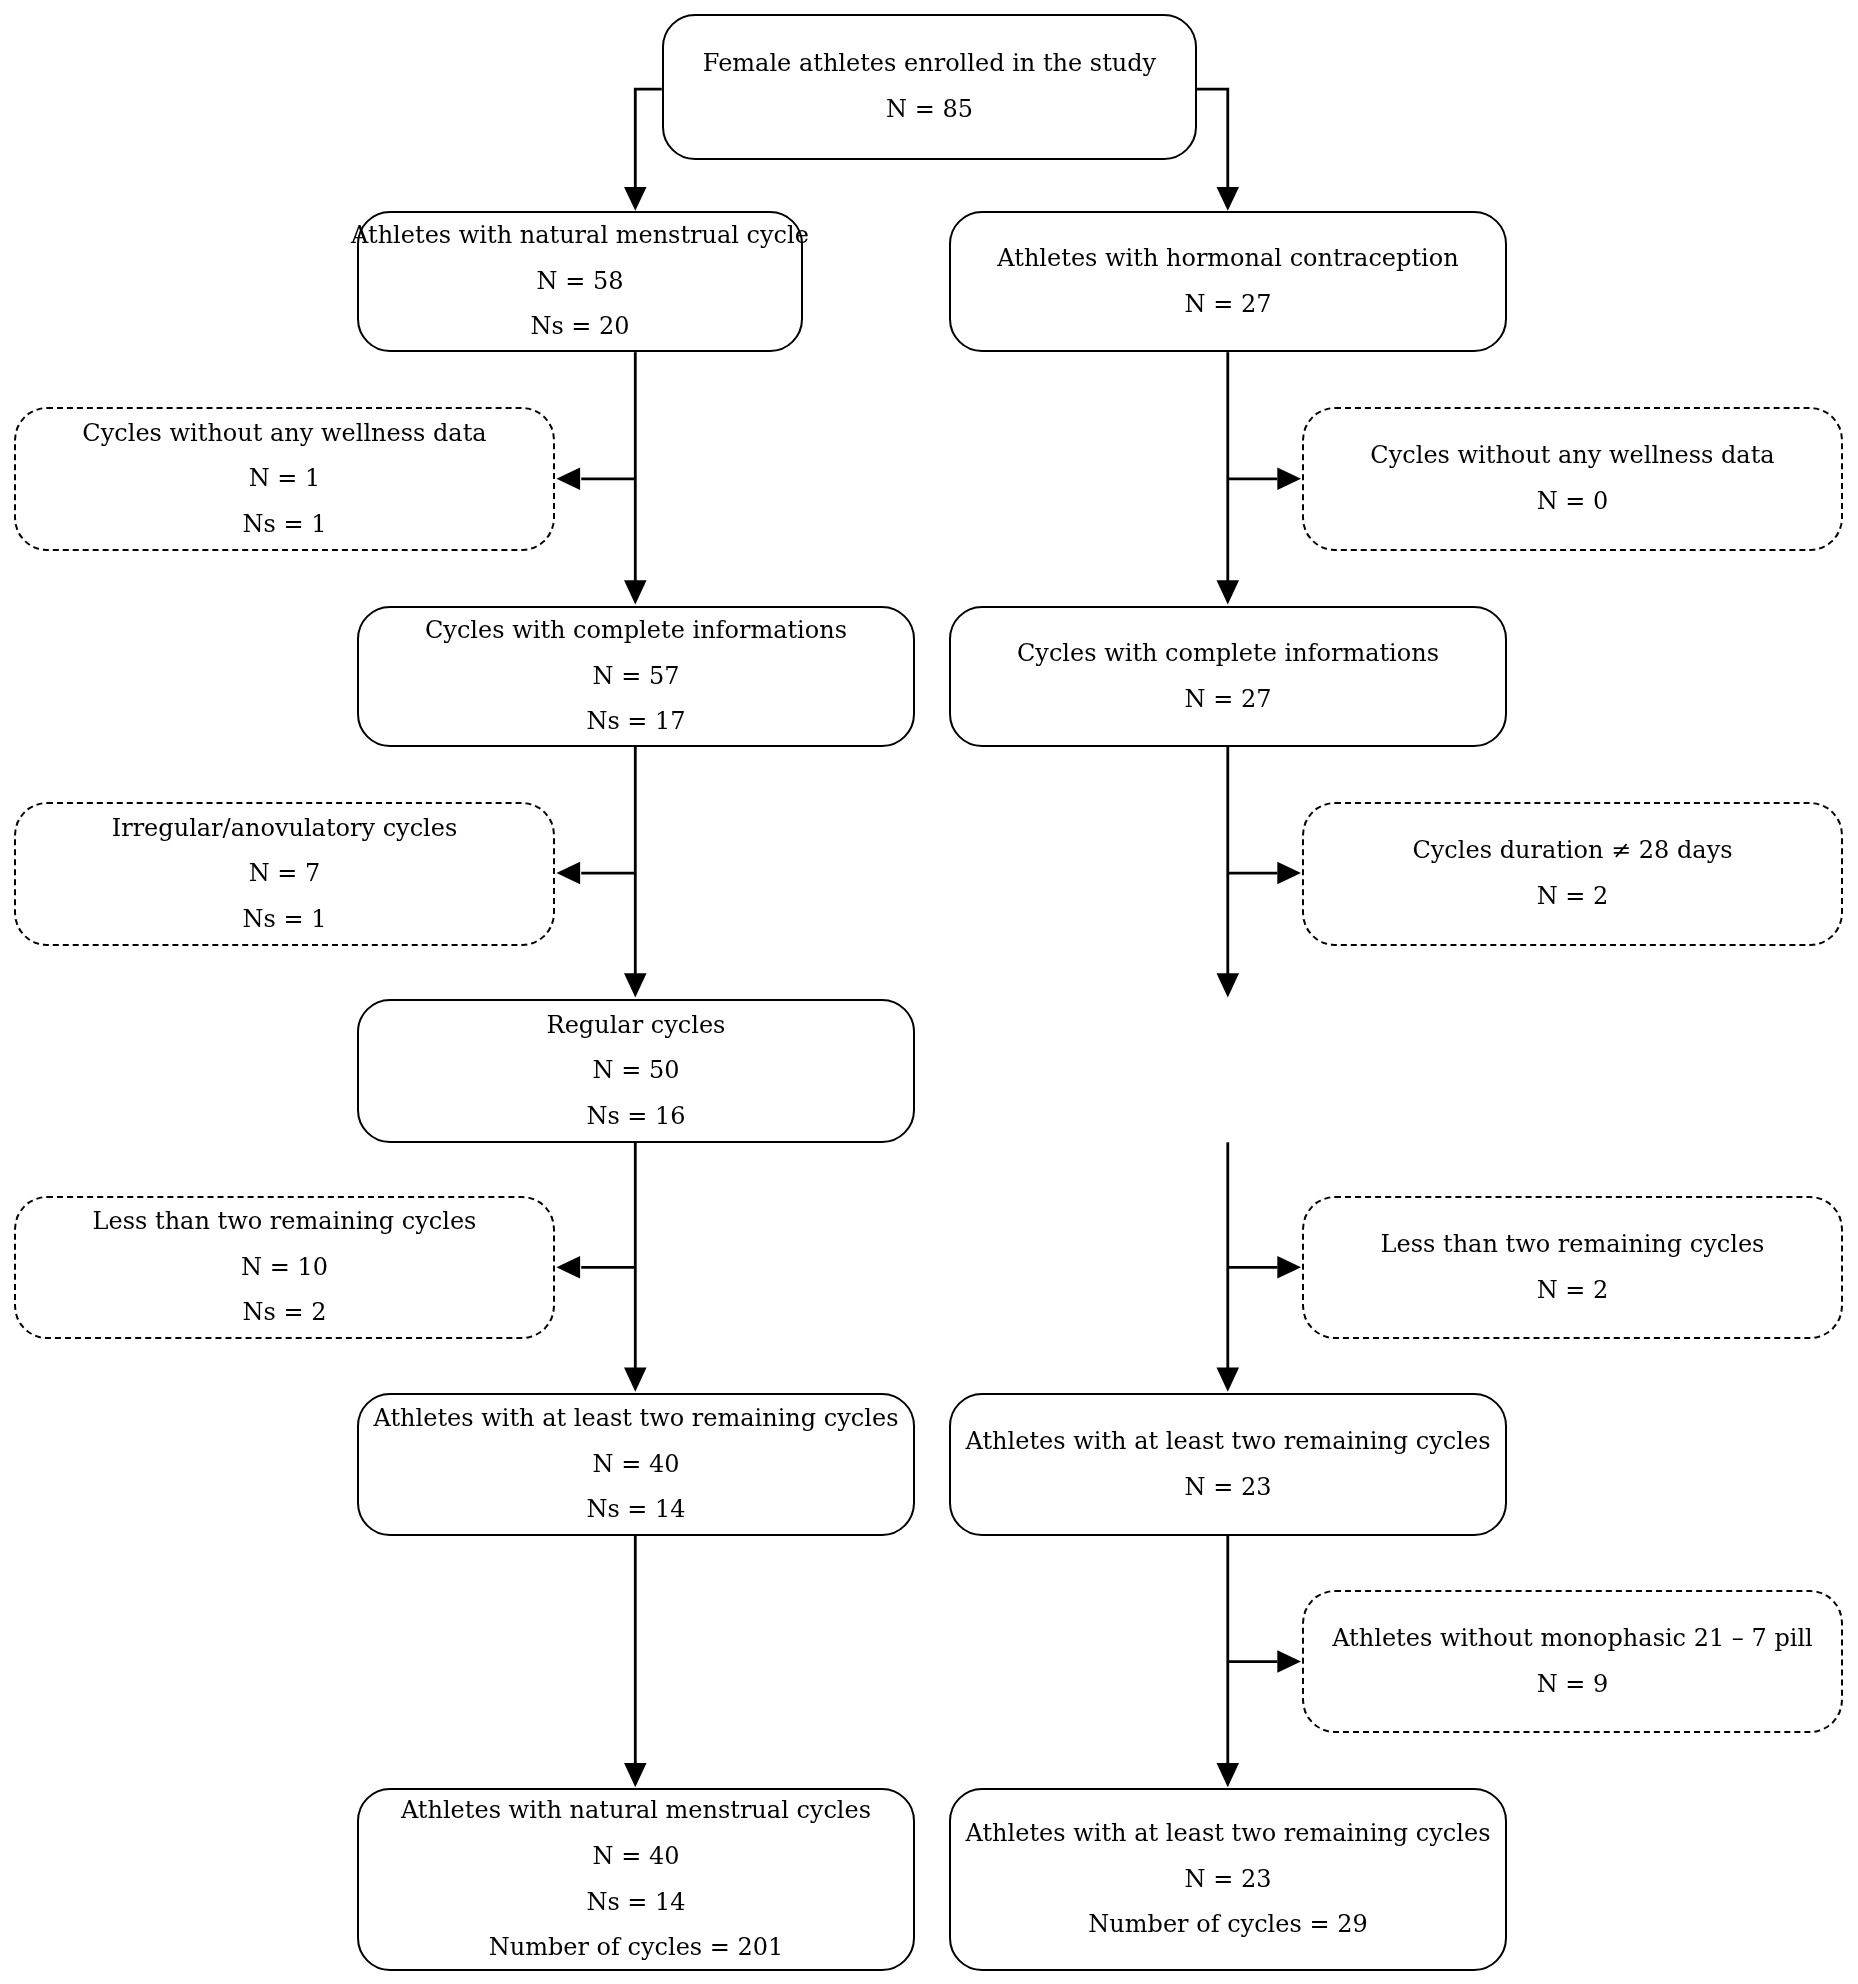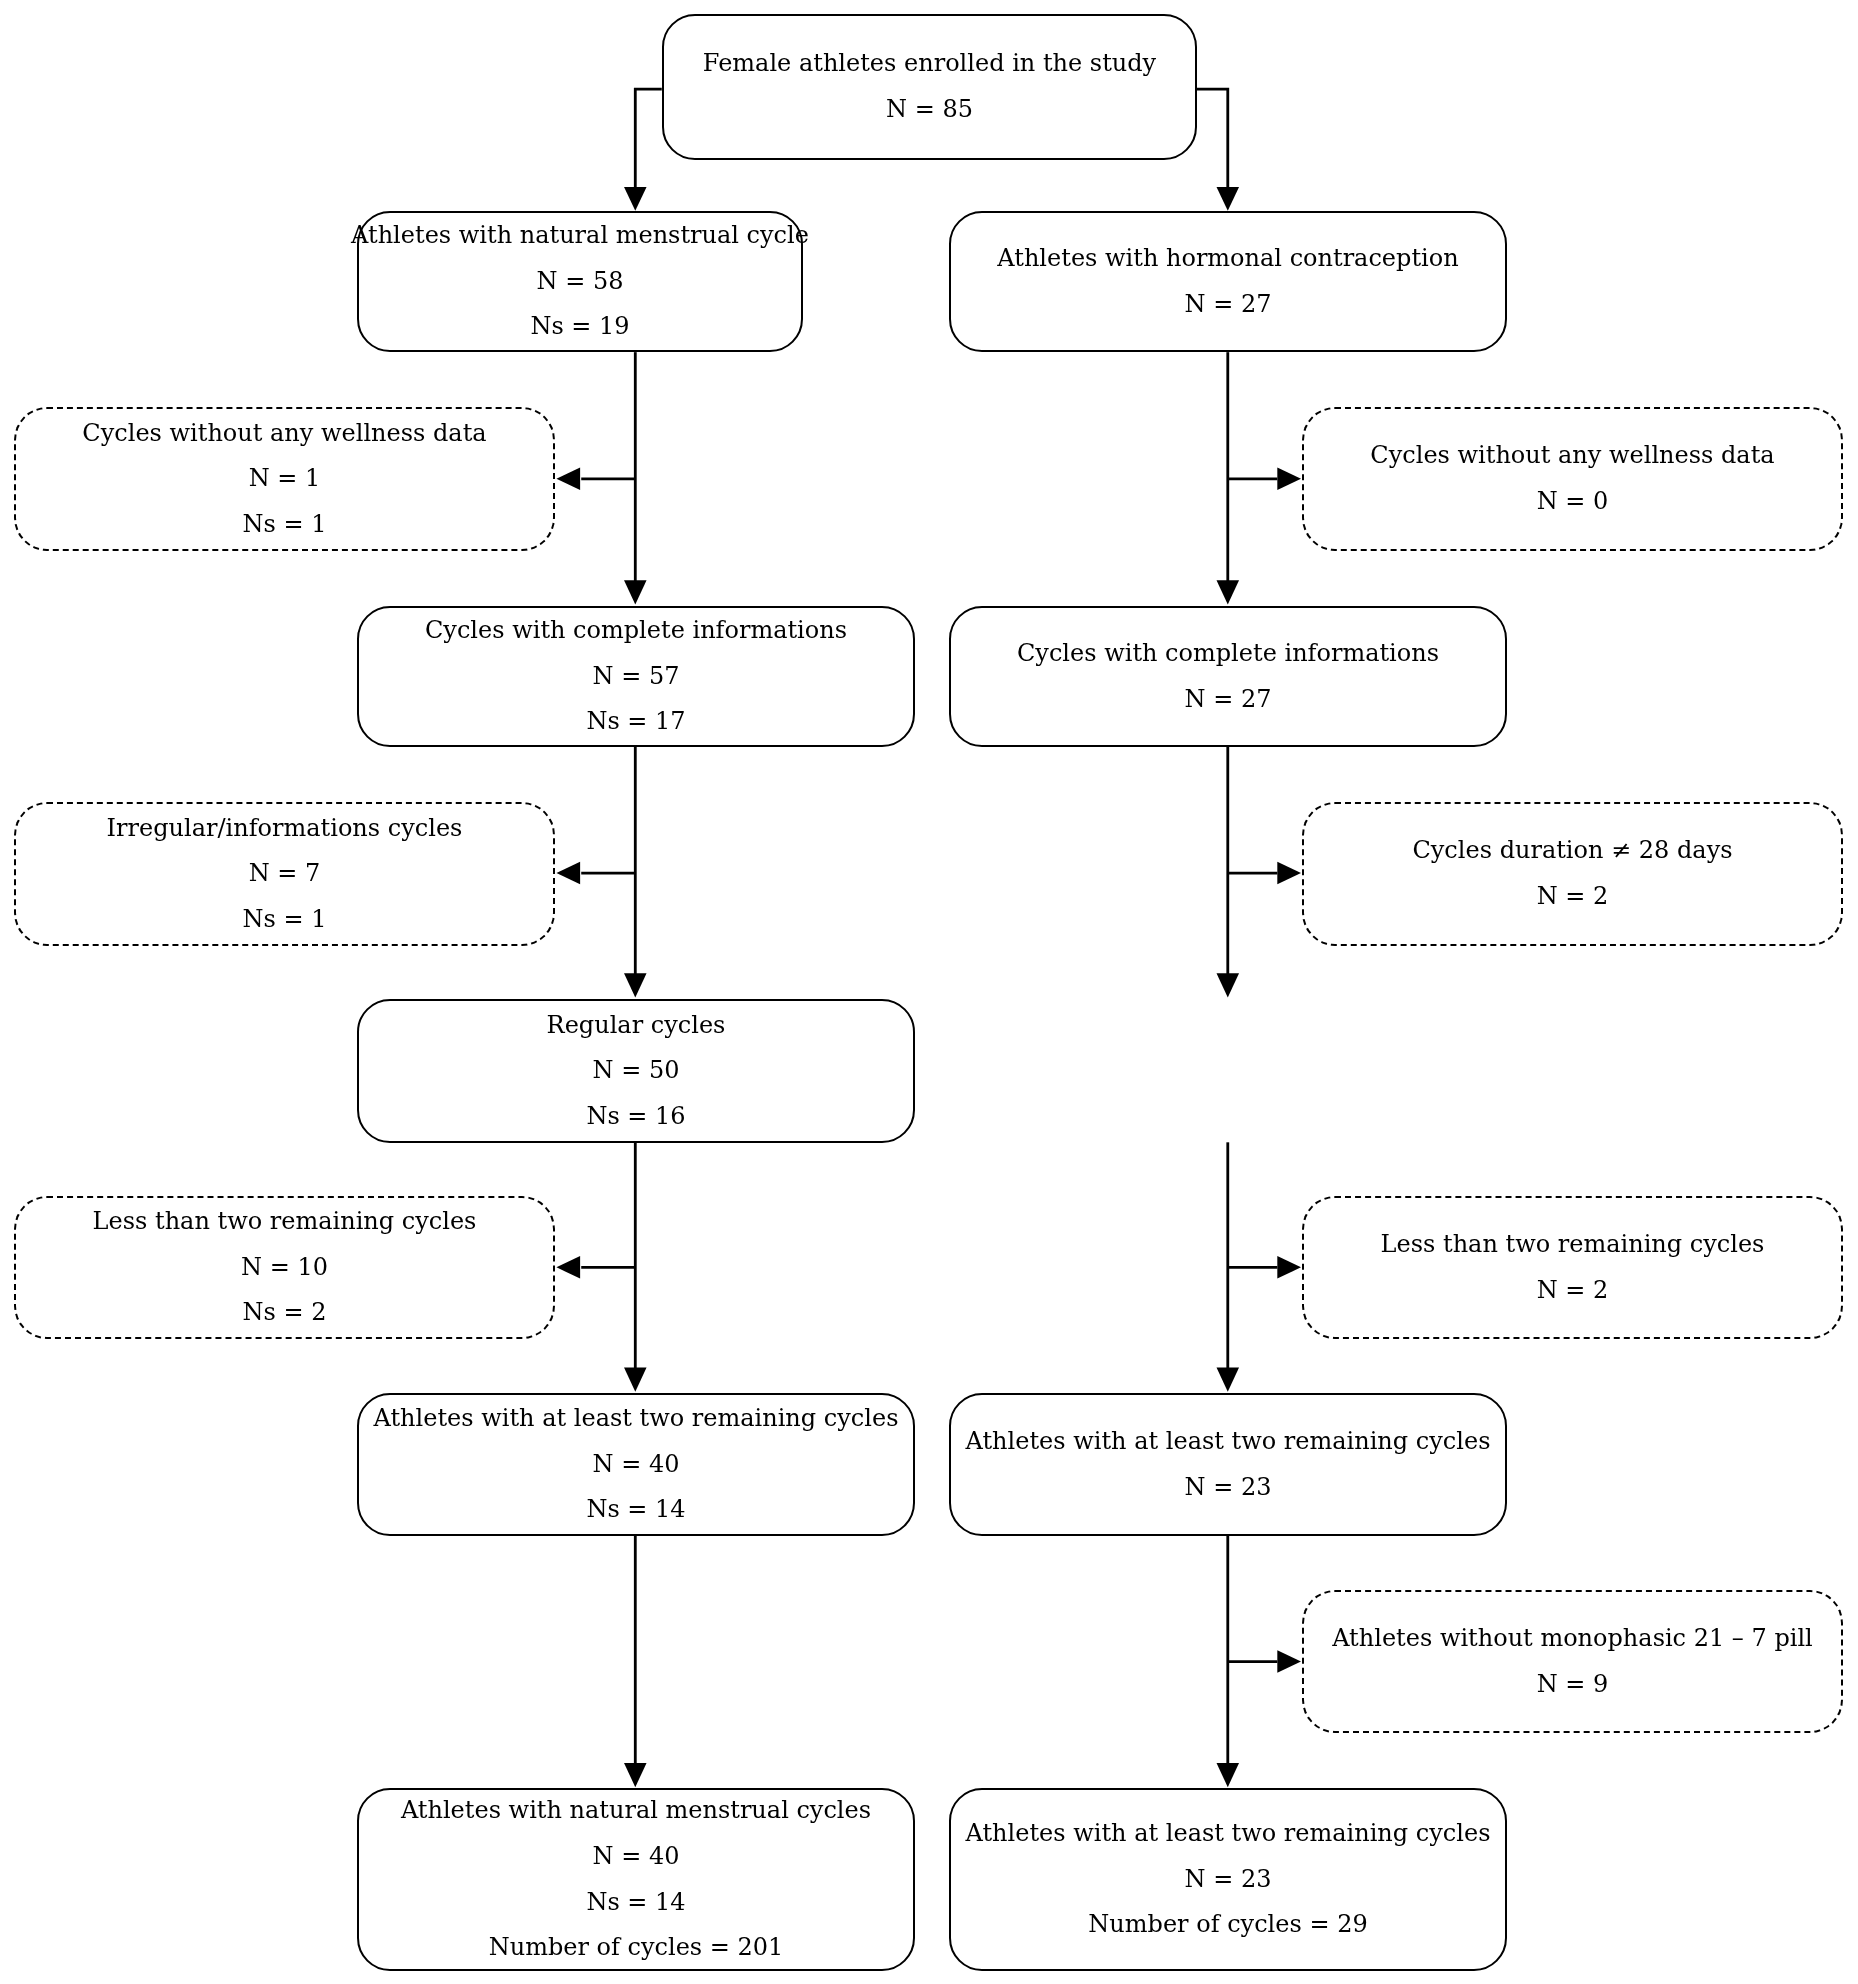--- a/index.html
+++ b/index.html
@@ -84,21 +84,21 @@
   </svg>
 
   <div class="node solid" style="left:662px;top:14px;width:535px;height:146px">
     <span class="line">Female athletes enrolled in the study</span>
     <span class="line">N = 85</span>
   </div>
 
   <div class="node solid" style="left:357px;top:211px;width:446px;height:141px">
     <span class="line">Athletes with natural menstrual cycle</span>
     <span class="line">N = 58</span>
-    <span class="line">Ns = 19</span>
+    <span class="line">Ns = 20</span>
   </div>
 
   <div class="node solid" style="left:949px;top:211px;width:558px;height:141px">
     <span class="line">Athletes with hormonal contraception</span>
     <span class="line">N = 27</span>
   </div>
 
   <div class="node dashed" style="left:14px;top:407px;width:541px;height:144px">
     <span class="line">Cycles without any wellness data</span>
     <span class="line">N = 1</span>
@@ -115,21 +115,21 @@
     <span class="line">N = 57</span>
     <span class="line">Ns = 17</span>
   </div>
 
   <div class="node solid" style="left:949px;top:606px;width:558px;height:141px">
     <span class="line">Cycles with complete informations</span>
     <span class="line">N = 27</span>
   </div>
 
   <div class="node dashed" style="left:14px;top:802px;width:541px;height:144px">
-    <span class="line">Irregular/informations cycles</span>
+    <span class="line">Irregular/anovulatory cycles</span>
     <span class="line">N = 7</span>
     <span class="line">Ns = 1</span>
   </div>
 
   <div class="node dashed" style="left:1302px;top:802px;width:541px;height:144px">
     <span class="line">Cycles duration ≠ 28 days</span>
     <span class="line">N = 2</span>
   </div>
 
   <div class="node solid" style="left:357px;top:999px;width:558px;height:144px">

